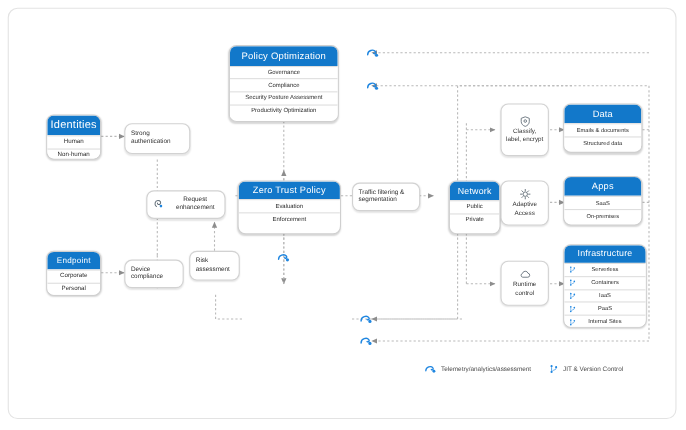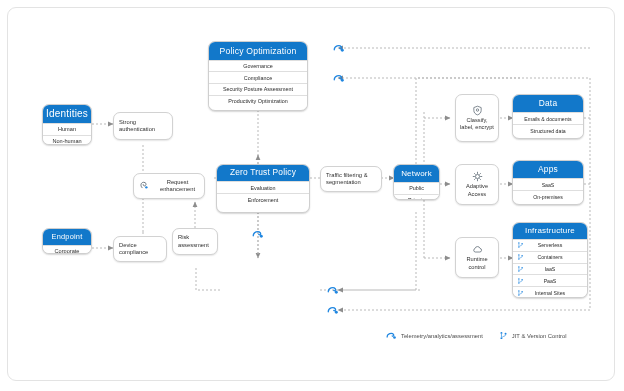--- a/index.html
+++ b/index.html
@@ -176,21 +176,21 @@
       <path d="M258,258 L258,212"></path>
     </g>
   </svg>
 
   <div class="card" style="left:42px;top:104px;width:50px;height:41px;font-size:5.6px;">
     <div class="hd" style="font-size:10px;padding:3px 0 3.5px;">Identities</div>
     <div class="rw" style="padding:2.6px 0;">Human</div>
     <div class="rw" style="padding:2.6px 0;">Non-human</div>
   </div>
 
-  <div class="card" style="left:42px;top:228px;width:50px;height:26px;font-size:5.6px;">
+  <div class="card" style="left:42px;top:228px;width:50px;height:41px;font-size:5.6px;">
     <div class="hd" style="font-size:7.4px;padding:3px 0 3.5px;">Endpoint</div>
     <div class="rw" style="padding:2.6px 0;">Corporate</div>
     <div class="rw" style="padding:2.6px 0;">Personal</div>
   </div>
 
   <div class="note lefttext" style="left:113px;top:112px;width:60px;height:28px;font-size:5.8px;padding-left:5px;">
     <span class="ntxt">Strong authentication</span>
   </div>
 
   <div class="note lefttext" style="left:113px;top:236px;width:54px;height:26px;font-size:5.8px;padding-left:5px;">
@@ -223,21 +223,21 @@
     <div class="hd" style="font-size:8.4px;padding:2px 0 4px;">Zero Trust Policy</div>
     <div class="rw" style="padding:2.6px 0;">Evaluation</div>
     <div class="rw" style="padding:2.6px 0;">Enforcement</div>
   </div>
 
 
   <div class="note lefttext" style="left:320px;top:166px;width:62px;height:26px;font-size:5.8px;padding-left:5px;">
     <span class="ntxt">Traffic filtering &amp; segmentation</span>
   </div>
 
-  <div class="card" style="left:393px;top:164px;width:47px;height:36px;font-size:5.4px;">
+  <div class="card" style="left:408px;top:164px;width:47px;height:49px;font-size:5.4px;">
     <div class="hd" style="font-size:8px;padding:3.5px 0 4px;">Network</div>
     <div class="rw" style="padding:2.6px 0;">Public</div>
     <div class="rw" style="padding:2.6px 0;">Private</div>
   </div>
 
   <div class="note ico" style="left:455px;top:94px;width:44px;height:48px;font-size:5.7px;">
     <span class="glyph">
       <svg width="11" height="11" viewBox="0 0 24 24" fill="none">
         <path d="M12 2.6 L20 5.6 V12 C20 16.6 16.6 20.2 12 21.6 C7.4 20.2 4 16.6 4 12 V5.6 Z" stroke="#5f6b75" stroke-width="1.7" fill="none"></path>
         <circle cx="12" cy="11" r="2.6" stroke="#5f6b75" stroke-width="1.7" fill="none"></circle>

